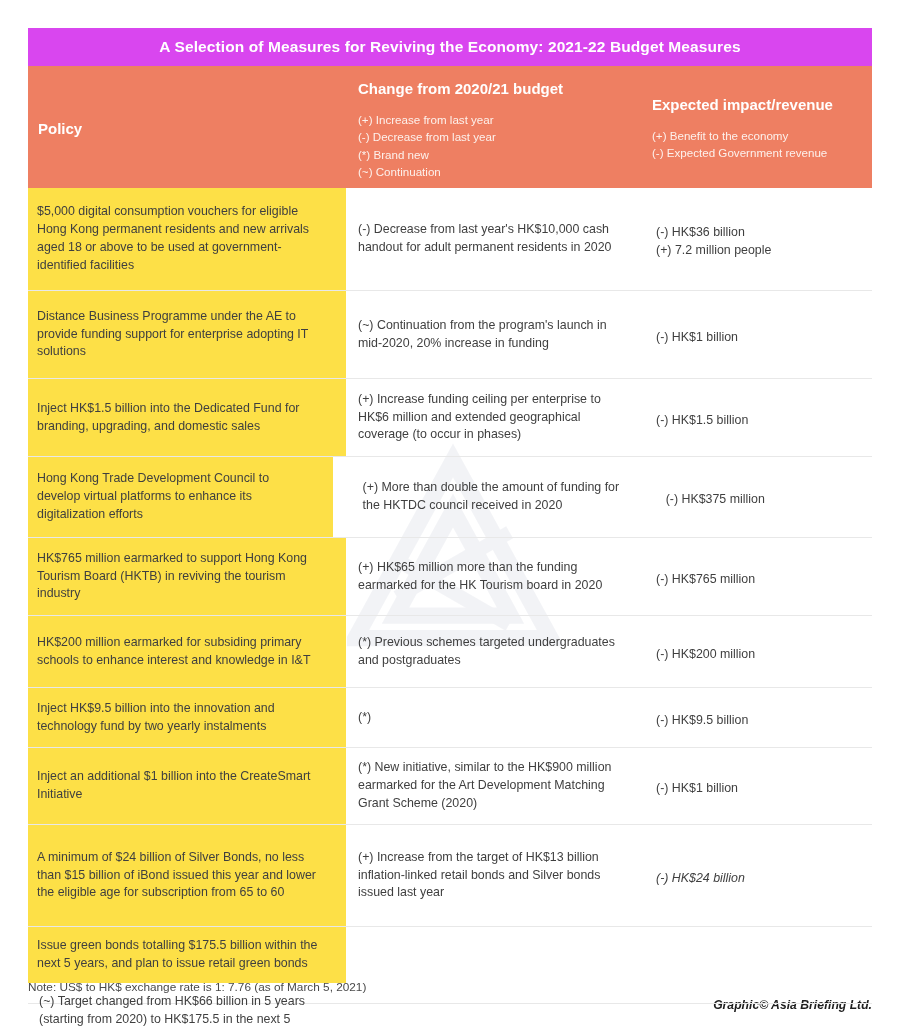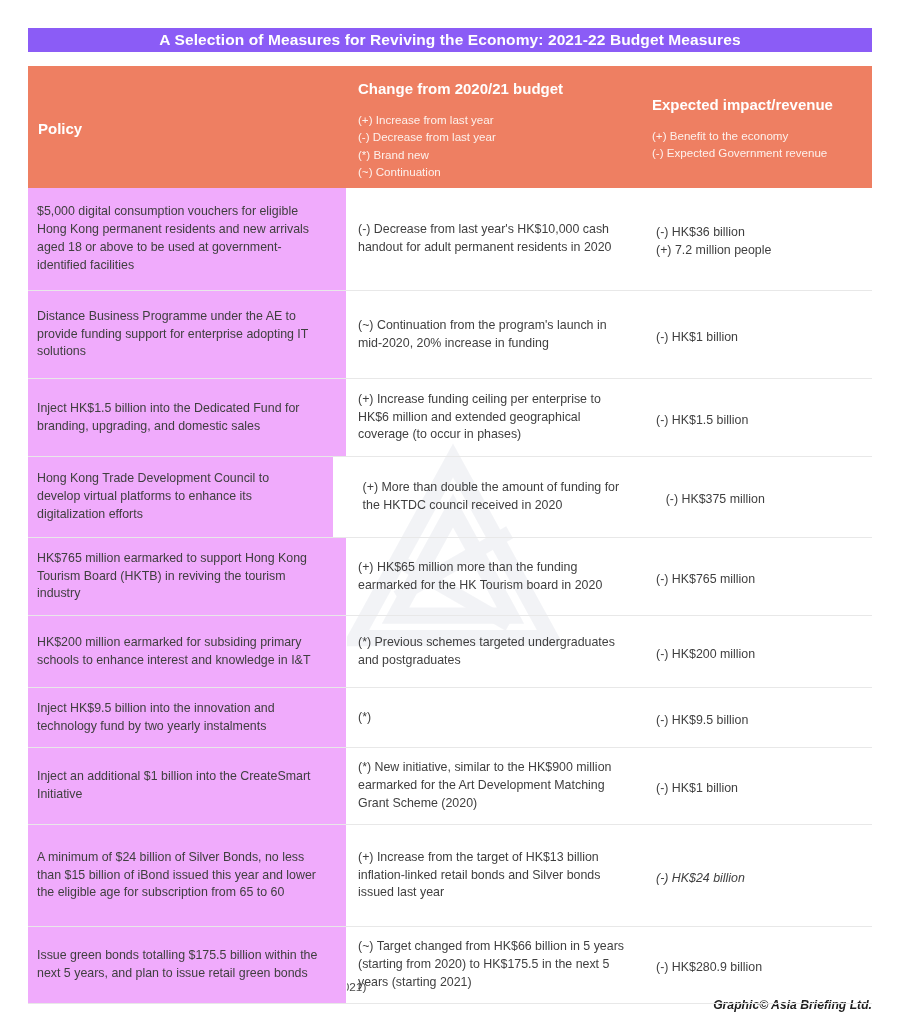--- a/index.html
+++ b/index.html
@@ -23,22 +23,22 @@
     height: 1027px;
     background: #ffffff;
   }
 
   
   .title-bar {
     position: absolute;
     left: 28px;
     top: 28px;
     width: 844px;
-    height: 24px;
-    background: #8b5cf6;
+    height: 38px;
+    background: #d946ef;
     display: flex;
     align-items: center;
     justify-content: center;
   }
   .title-bar .title-text {
     color: #ffffff;
     font-size: 15.5px;
     font-weight: bold;
     letter-spacing: 0.1px;
     text-align: center;
@@ -106,33 +106,33 @@
   }
 
   .row {
     position: relative;
     display: flex;
     align-items: stretch;
     z-index: 1;
     border-bottom: 1px solid #e8e8e8;
     box-sizing: border-box;
   }
-  .row:last-child { border-bottom: 1px solid #e8e8e8; }
+  .row:last-child { border-bottom: 1px solid #e8e8e8; flex-direction: column; }
 
   .cell {
     box-sizing: border-box;
     display: flex;
     align-items: center;
     font-size: 12.4px;
     line-height: 1.44;
     color: #3f3f3f;
   }
   .cell-policy {
     width: 319px;
-    background: #f0abfc;
+    background: #fde047;
     padding: 10px 22px 10px 9px;
     border-right: 1px solid #ffffff;
   }
   .cell-change {
     width: 300px;
     background: transparent;
     padding: 10px 14px 10px 11px;
   }
   .cell-impact {
     width: 225px;

